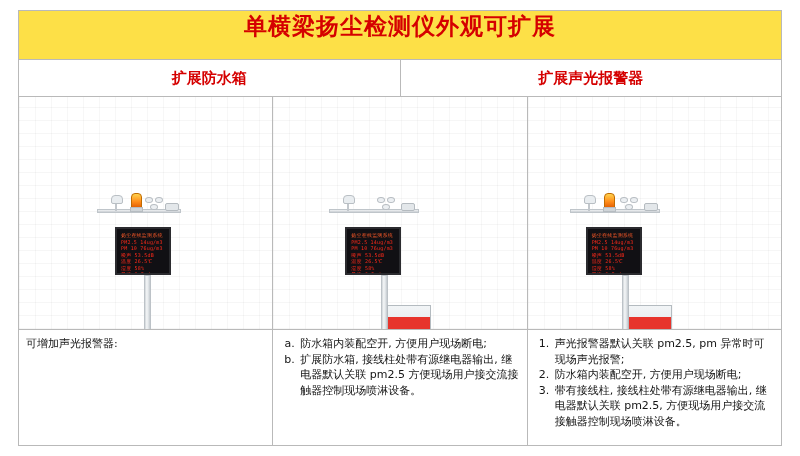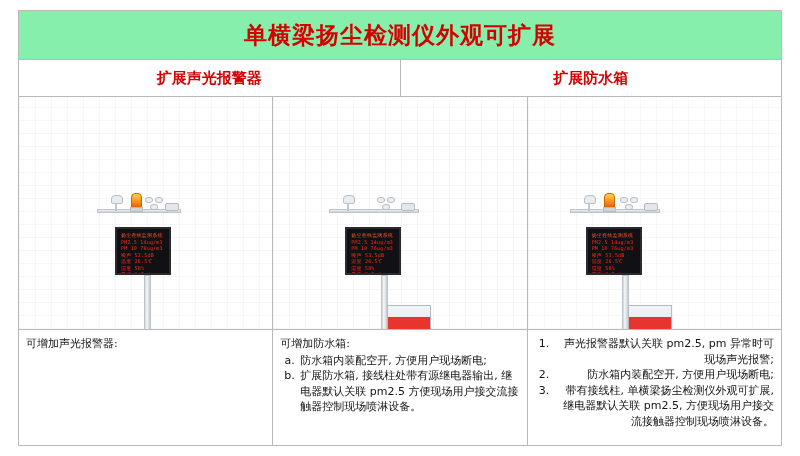--- a/index.html
+++ b/index.html
@@ -29,23 +29,22 @@
     box-sizing: border-box;
     display: flex;
     flex-direction: column;
     background: #fff;
   }
   .title-bar {
     height: 48px;
     min-height: 48px;
     border-bottom: 1px solid #b9b9b9;
     display: flex;
-    align-items: center;
     justify-content: center;
-    background: #86efac;
+    background: #fde047;
   }
   .title-text {
     color: #d50000;
     font-size: 23px;
     font-weight: bold;
     letter-spacing: 1px;
     font-family: "DejaVu Sans", "Liberation Sans", sans-serif;
   }
   .header-row {
     height: 36px;
@@ -201,39 +200,39 @@
     color: #141414;
     font-family: "DejaVu Sans", "Liberation Sans", sans-serif;
   }
   .text-cell:last-child { border-right: none; }
   .lead { margin: 0 0 1px 0; }
   ol.letters, ol.numbers {
     margin: 0;
     padding-left: 18px;
   }
   ol.letters { list-style-type: lower-alpha; }
-  ol.numbers { list-style-type: decimal; text-align: right; }
+  ol.numbers { list-style-type: decimal; }
   ol.letters li, ol.numbers li {
     margin: 0 0 0 0;
     padding-left: 2px;
   }
 </style>
 </head>
 <body>
 
 <div class="page">
   <div class="frame">
 
     <div class="title-bar">
       <div class="title-text">单横梁扬尘检测仪外观可扩展</div>
     </div>
 
     <div class="header-row">
+      <div class="header-cell">扩展防水箱</div>
       <div class="header-cell">扩展声光报警器</div>
-      <div class="header-cell">扩展防水箱</div>
     </div>
 
     <div class="image-row">
 
       <div class="image-cell">
         <div class="watermark"></div>
         <div class="device">
           <div class="crossbar" style="left:78px; top:112px; width:84px;"></div>
           <div class="sensor-arm" style="left:96px; top:104px; width:2px; height:10px;"></div>
           <div class="sensor-cup" style="left:92px; top:98px;"></div>
@@ -328,30 +327,29 @@
       </div>
     </div>
 
     <div class="text-row">
 
       <div class="text-cell">
         <p class="lead">可增加声光报警器:</p>
       </div>
 
       <div class="text-cell">
-        <p class="lead">可增加防水箱:</p>
         <ol class="letters">
           <li>防水箱内装配空开, 方便用户现场断电;</li>
           <li>扩展防水箱, 接线柱处带有源继电器输出, 继电器默认关联 pm2.5 方便现场用户接交流接触器控制现场喷淋设备。</li>
         </ol>
       </div>
 
       <div class="text-cell">
         <ol class="numbers">
           <li>声光报警器默认关联 pm2.5, pm 异常时可现场声光报警;</li>
           <li>防水箱内装配空开, 方便用户现场断电;</li>
-          <li>带有接线柱, 单横梁扬尘检测仪外观可扩展, 继电器默认关联 pm2.5, 方便现场用户接交流接触器控制现场喷淋设备。</li>
+          <li>带有接线柱, 接线柱处带有源继电器输出, 继电器默认关联 pm2.5, 方便现场用户接交流接触器控制现场喷淋设备。</li>
         </ol>
       </div>
     </div>
 
   </div>
 </div>
 
 </body></html>

